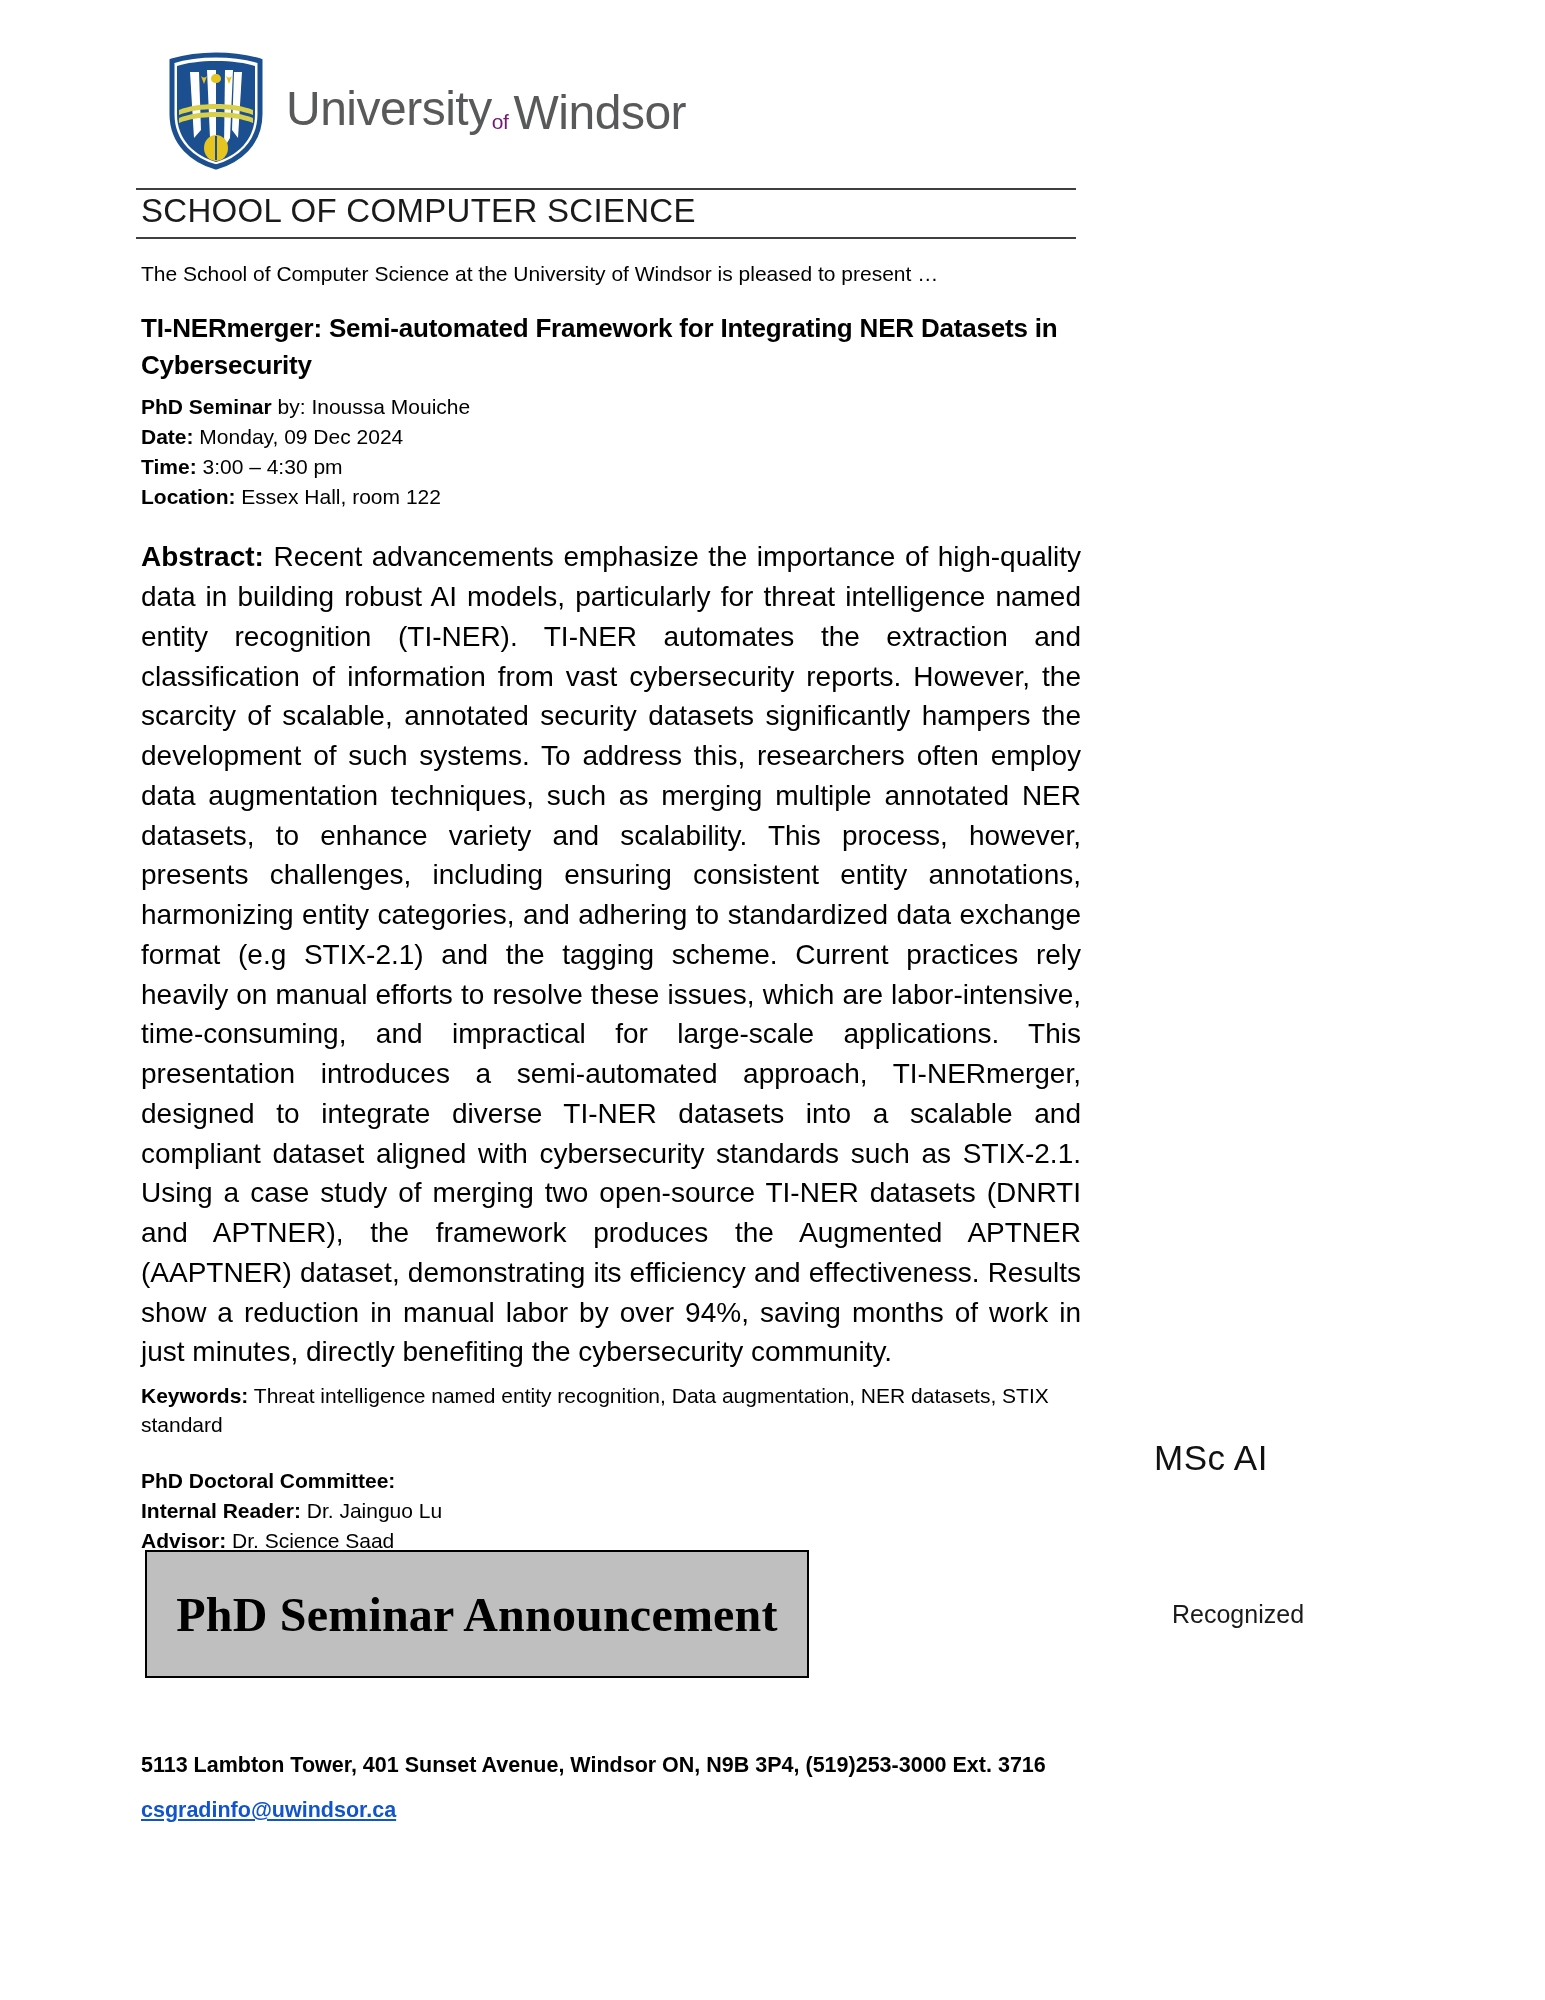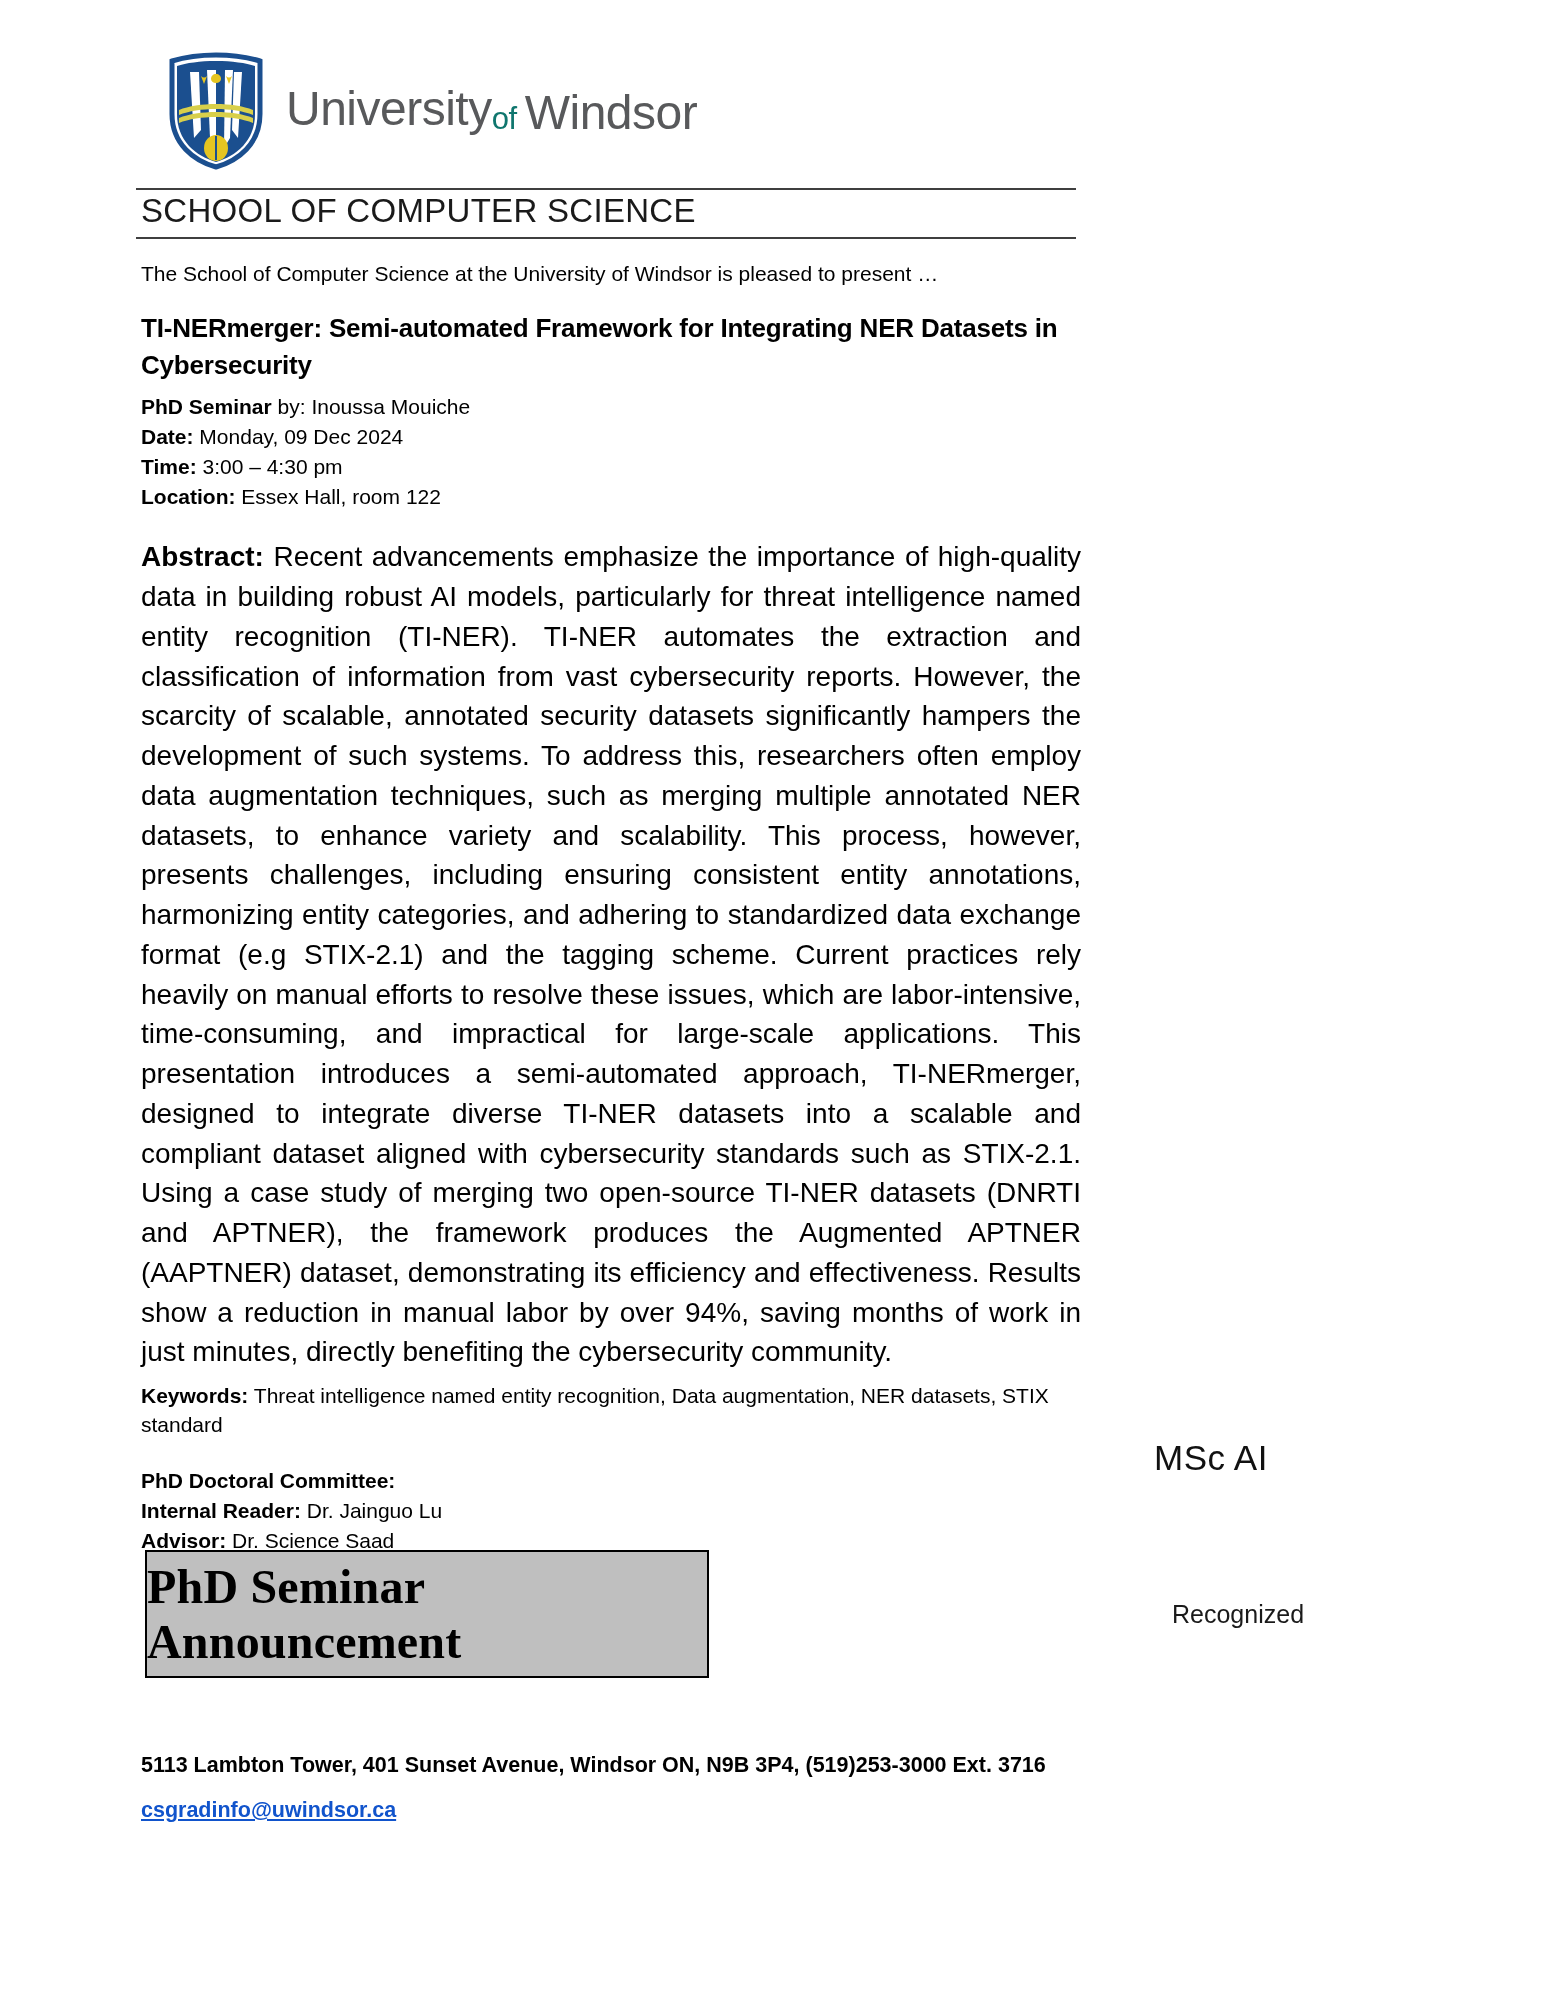--- a/index.html
+++ b/index.html
@@ -43,22 +43,22 @@
     color: #58595b;
     letter-spacing: -0.5px;
   }
   .uw-line2 {
     font-size: 48px;
     color: #58595b;
     letter-spacing: -0.5px;
     margin-top: 4px;
   }
   .uw-line2 .of {
-    font-size: 31px;
-    color: #0f766e;
+    font-size: 21px;
+    color: #701a75;
   }
 
   
   .rule {
     position: absolute;
     left: 136px;
     width: 940px;
     height: 2px;
     background: #3f3f3f;
   }
@@ -116,21 +116,21 @@
     font-size: 21px;
     line-height: 1.42;
   }
   .committee .lbl { font-weight: bold; }
 
   
   .banner {
     position: absolute;
     left: 145px;
     top: 1550px;
-    width: 564px;
+    width: 664px;
     height: 128px;
     background: #bfbfbf;
     border: 2px solid #000000;
     display: flex;
     align-items: center;
     justify-content: center;
   }
   .banner-text {
     font-family: "Liberation Serif", serif;
     font-weight: bold;

